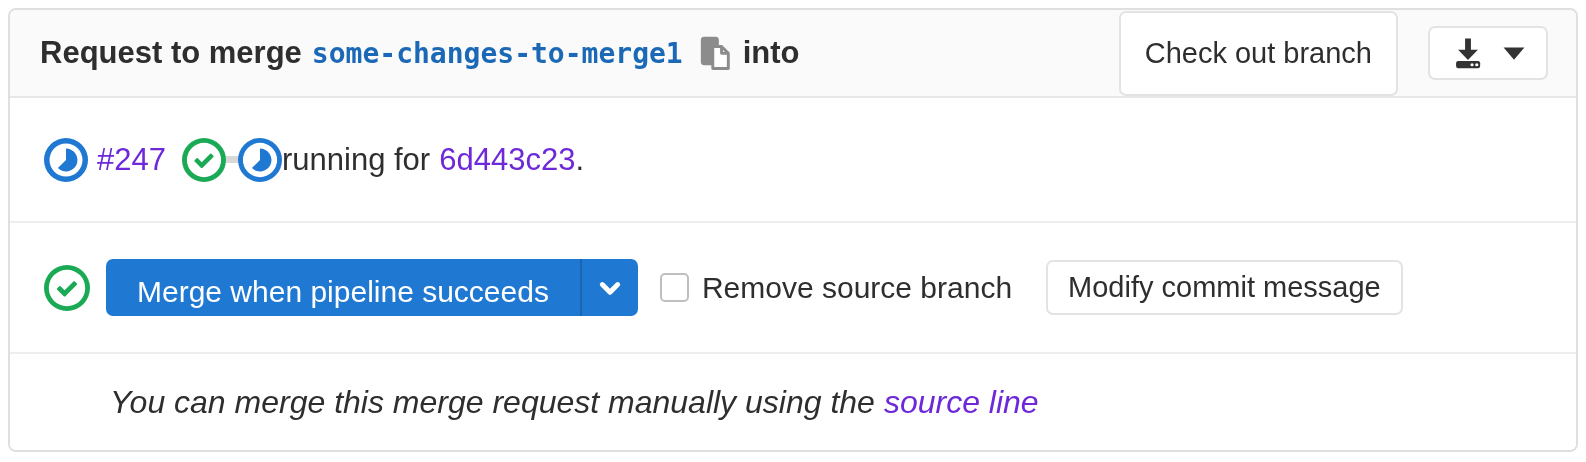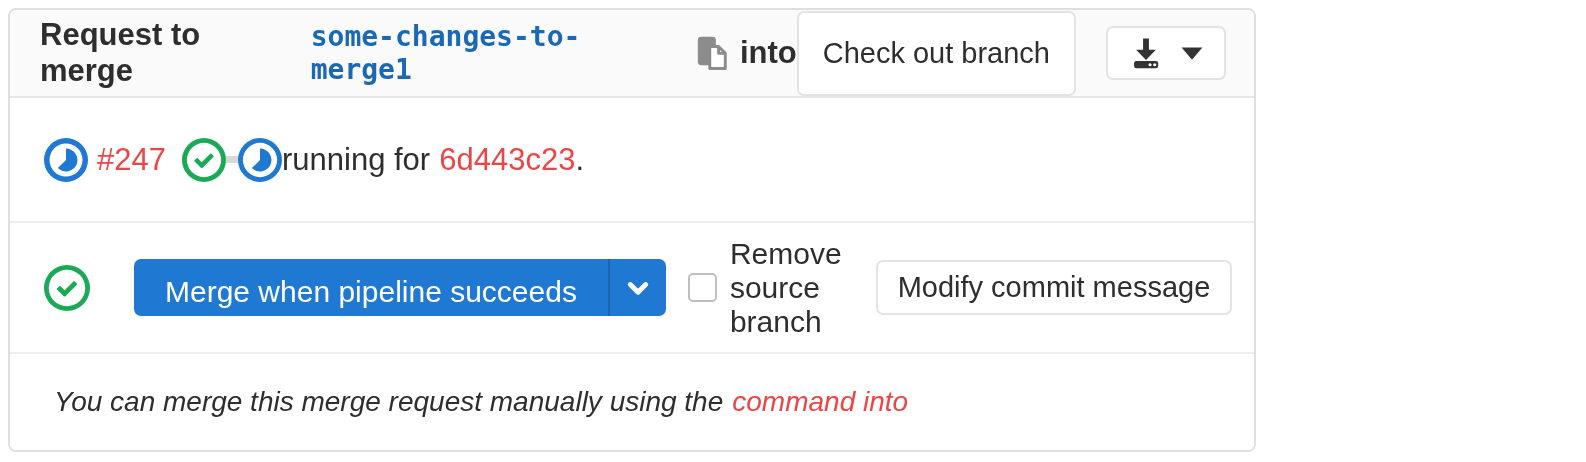--- a/index.html
+++ b/index.html
@@ -5,21 +5,21 @@
   * { margin: 0; padding: 0; box-sizing: border-box; }
   html, body { background: #ffffff; }
   body {
     width: 1586px; height: 462px;
     font-family: "Liberation Sans", sans-serif;
     color: #2e2e2e;
     overflow: hidden;
   }
   .mr-widget {
     margin: 8px;
-    width: 1248px;
+    width: 1570px;
     border: 2px solid #dfdfdf;
     border-radius: 8px;
     background: #fff;
   }
   .row { display: flex; align-items: center; }
 
   
   .mr-header {
     height: 88px;
     background: #fafafa;
@@ -65,21 +65,21 @@
   .mr-pipeline {
     height: 125px;
     padding: 0 30px 0 34px;
     border-bottom: 2px solid #eeeeee;
     font-size: 31px;
     background: #fff;
   }
   .ci-icon { width: 44px; height: 44px; display: inline-flex; flex: none; }
   .ci-icon svg { width: 100%; height: 100%; }
   .pipeline-label { margin-left: 18px; }
-  .link { color: #ef4444; text-decoration: none; cursor: pointer; }
+  .link { color: #6d28d9; text-decoration: none; cursor: pointer; }
   .pipeline-number { margin-left: 9px; }
   .mini-graph { display: flex; align-items: center; margin-left: 16px; }
   .mini-stage { width: 44px; height: 44px; position: relative; z-index: 1; cursor: pointer; background: #fff; border-radius: 50%; display:flex; }
   .mini-stage svg { width: 100%; height: 100%; }
   .stage-connector { width: 16px; height: 7px; background: #d8d8d8; margin: 0 -2px; z-index: 0; }
   .running-for { }
   .commit-link { margin-left: 9px; }
 
   
   .mr-controls {
@@ -94,21 +94,20 @@
   .btn-merge {
     background: #1f78d1;
     color: #fff;
     border: none;
     border-radius: 7px 0 0 7px;
     font-family: "Liberation Sans", sans-serif;
     font-size: 30px;
     padding: 16px 31px;
     cursor: pointer;
     white-space: nowrap;
-    margin-left: 28px;
   }
   .btn-merge-caret {
     background: #1f78d1;
     border: none;
     border-left: 2px solid #1a65ae;
     border-radius: 0 7px 7px 0;
     width: 58px;
     display: inline-flex; align-items: center; justify-content: center;
     cursor: pointer;
   }
@@ -122,22 +121,22 @@
     margin-right: 13px;
     cursor: pointer;
     flex: none;
   }
   .checkbox-label { font-size: 30px; }
   .btn-modify { margin-left: 34px; padding: 9px 20px; }
 
   
   .mr-footer {
     height: 96px;
-    padding-left: 44px;
-    font-size: 28px;
+    padding-left: 100px;
+    font-size: 32px;
     font-style: italic;
     background: #fff;
     border-radius: 0 0 6px 6px;
   }
   .footer-link { margin-left: 9px; font-style: italic; }
 </style>
 </head>
 <body>
 
 <div class="mr-widget">
@@ -229,16 +228,16 @@
     </span>
     <label class="checkbox-wrap">
       <input type="checkbox" class="checkbox" style="">
       <span class="checkbox-label">Remove source branch</span>
     </label>
     <button class="btn btn-modify">Modify commit message</button>
   </div>
 
   <div class="row mr-footer">
     <span>You can merge this merge request manually using the</span>
-    <a class="link footer-link" href="#">command into</a>
+    <a class="link footer-link" href="#">source line</a>
   </div>
 
 </div>
 
 </body></html>

